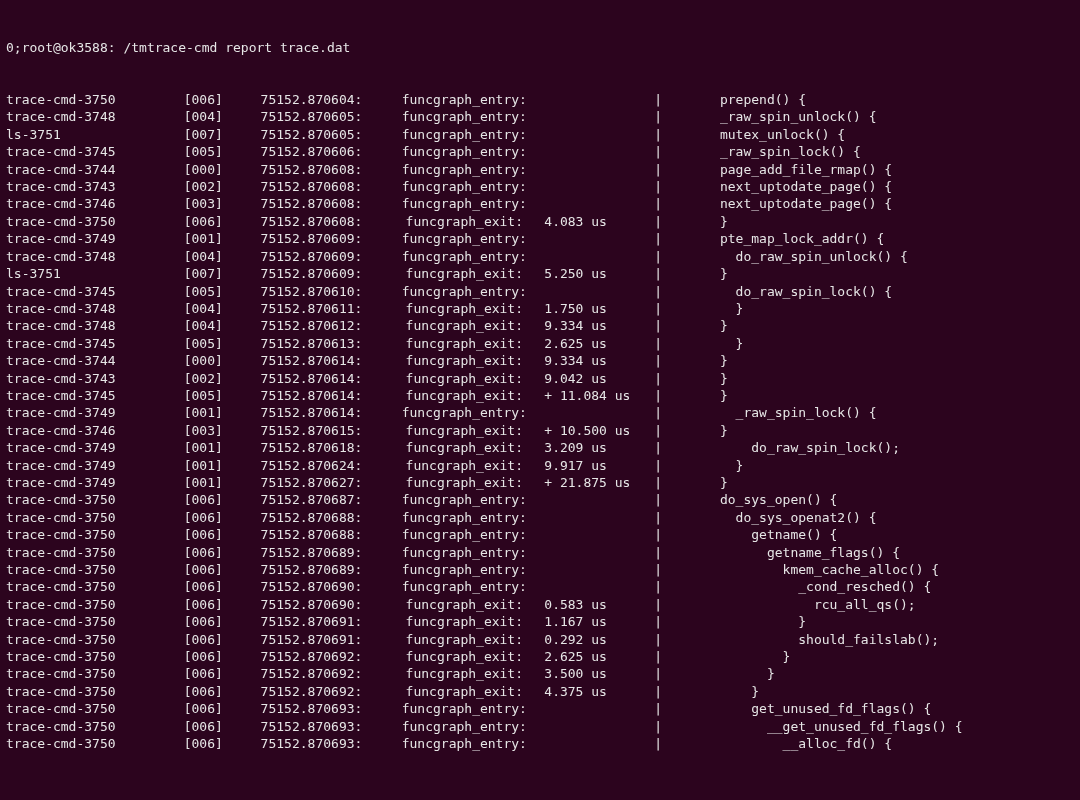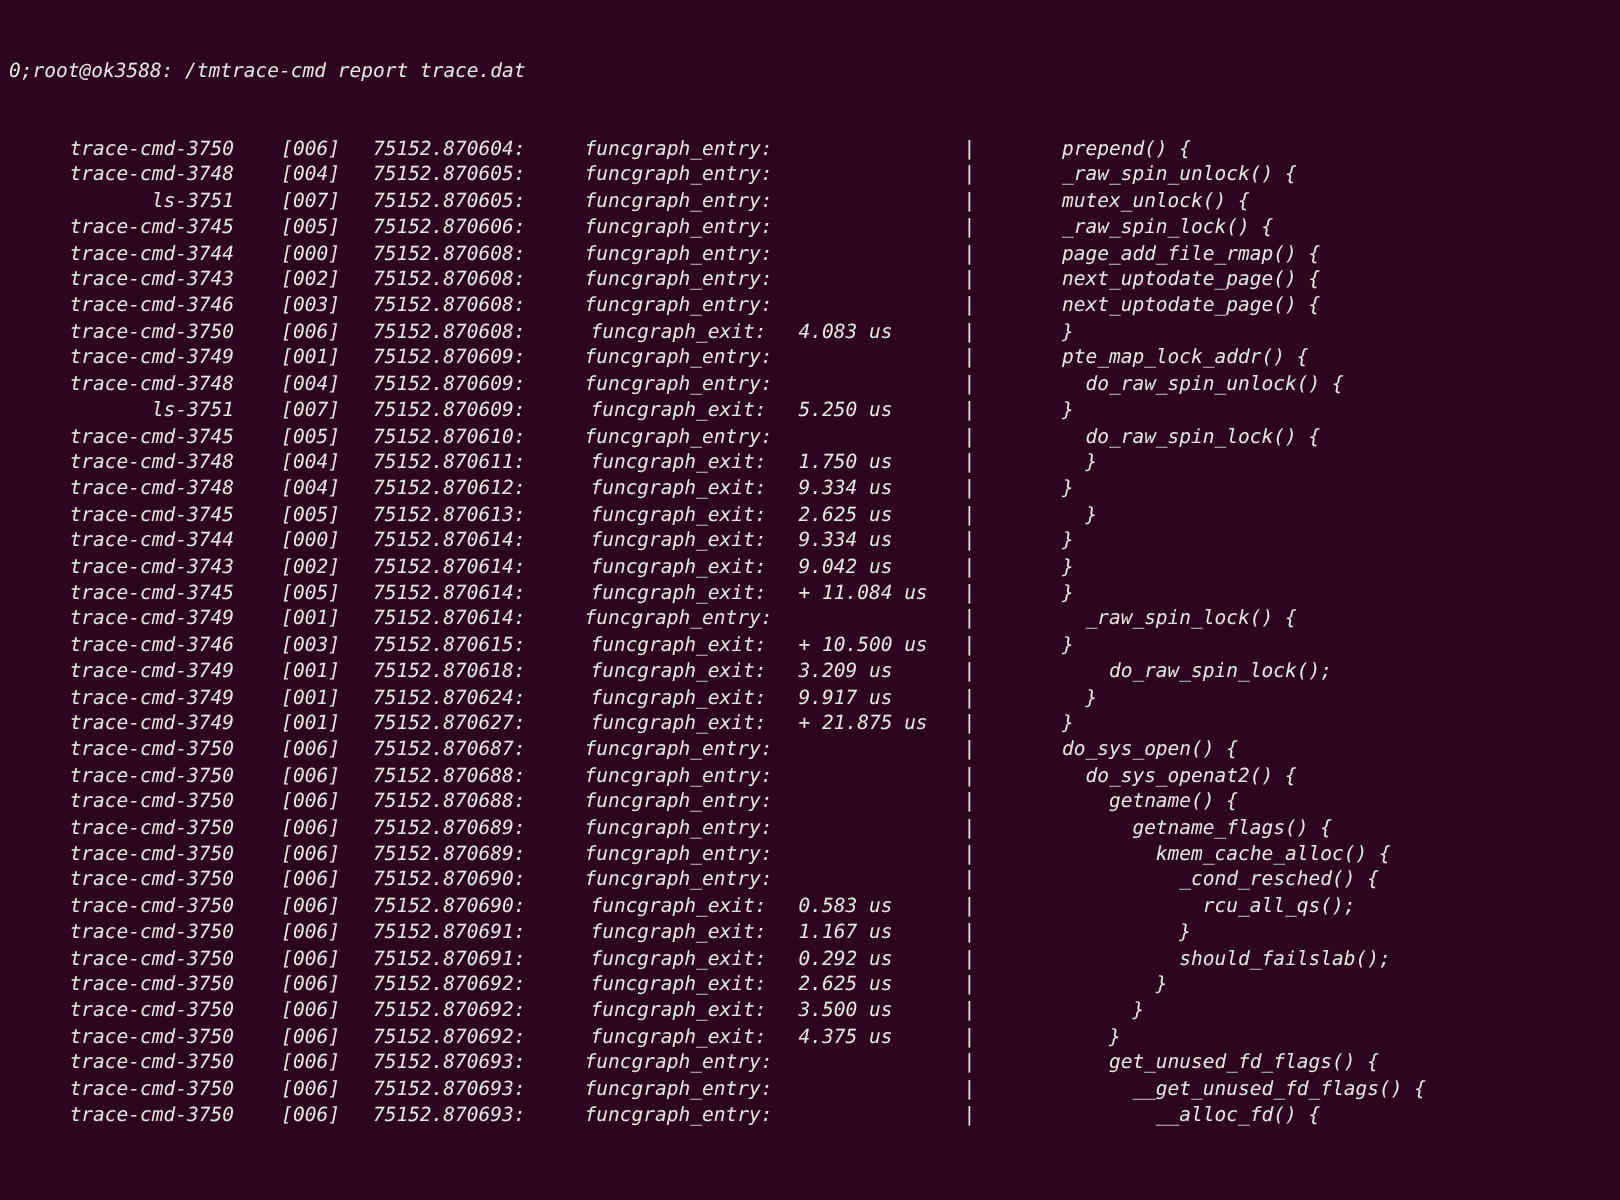--- a/index.html
+++ b/index.html
@@ -12,23 +12,23 @@
     font-family: "DejaVu Sans Mono", "Ubuntu Mono", "Menlo", monospace;
     font-size: 13px;
     line-height: 17.4px;
     overflow: hidden;
   }
   .terminal {
     padding: 4px 6px;
     white-space: pre;
     position: relative;
   }
-  .row { white-space: pre; font-style: italic; }
-  .task { display:inline-block; width: 150px; text-align: right; }
-  .cpu  { display:inline-block; width: 55px;  text-align: right; }
+  .row { white-space: pre; }
+  .task { display:inline-block; width: 150px; text-align: left; }
+  .cpu  { display:inline-block; width: 55px;  text-align: left; margin-left: 12px; }
   .ts   { display:inline-block; width: 130px; text-align: center; }
   .evt  { display:inline-block; width: 160px; text-align: center; }
   .dur  { display:inline-block; width: 100px; text-align: left; }
   .sep  { display:inline-block; width: 50px;  text-align: left; padding-left: 10px;}
   .func { display:inline-block; }
 </style>
 </head>
 <body>
 
 <div class="terminal">

